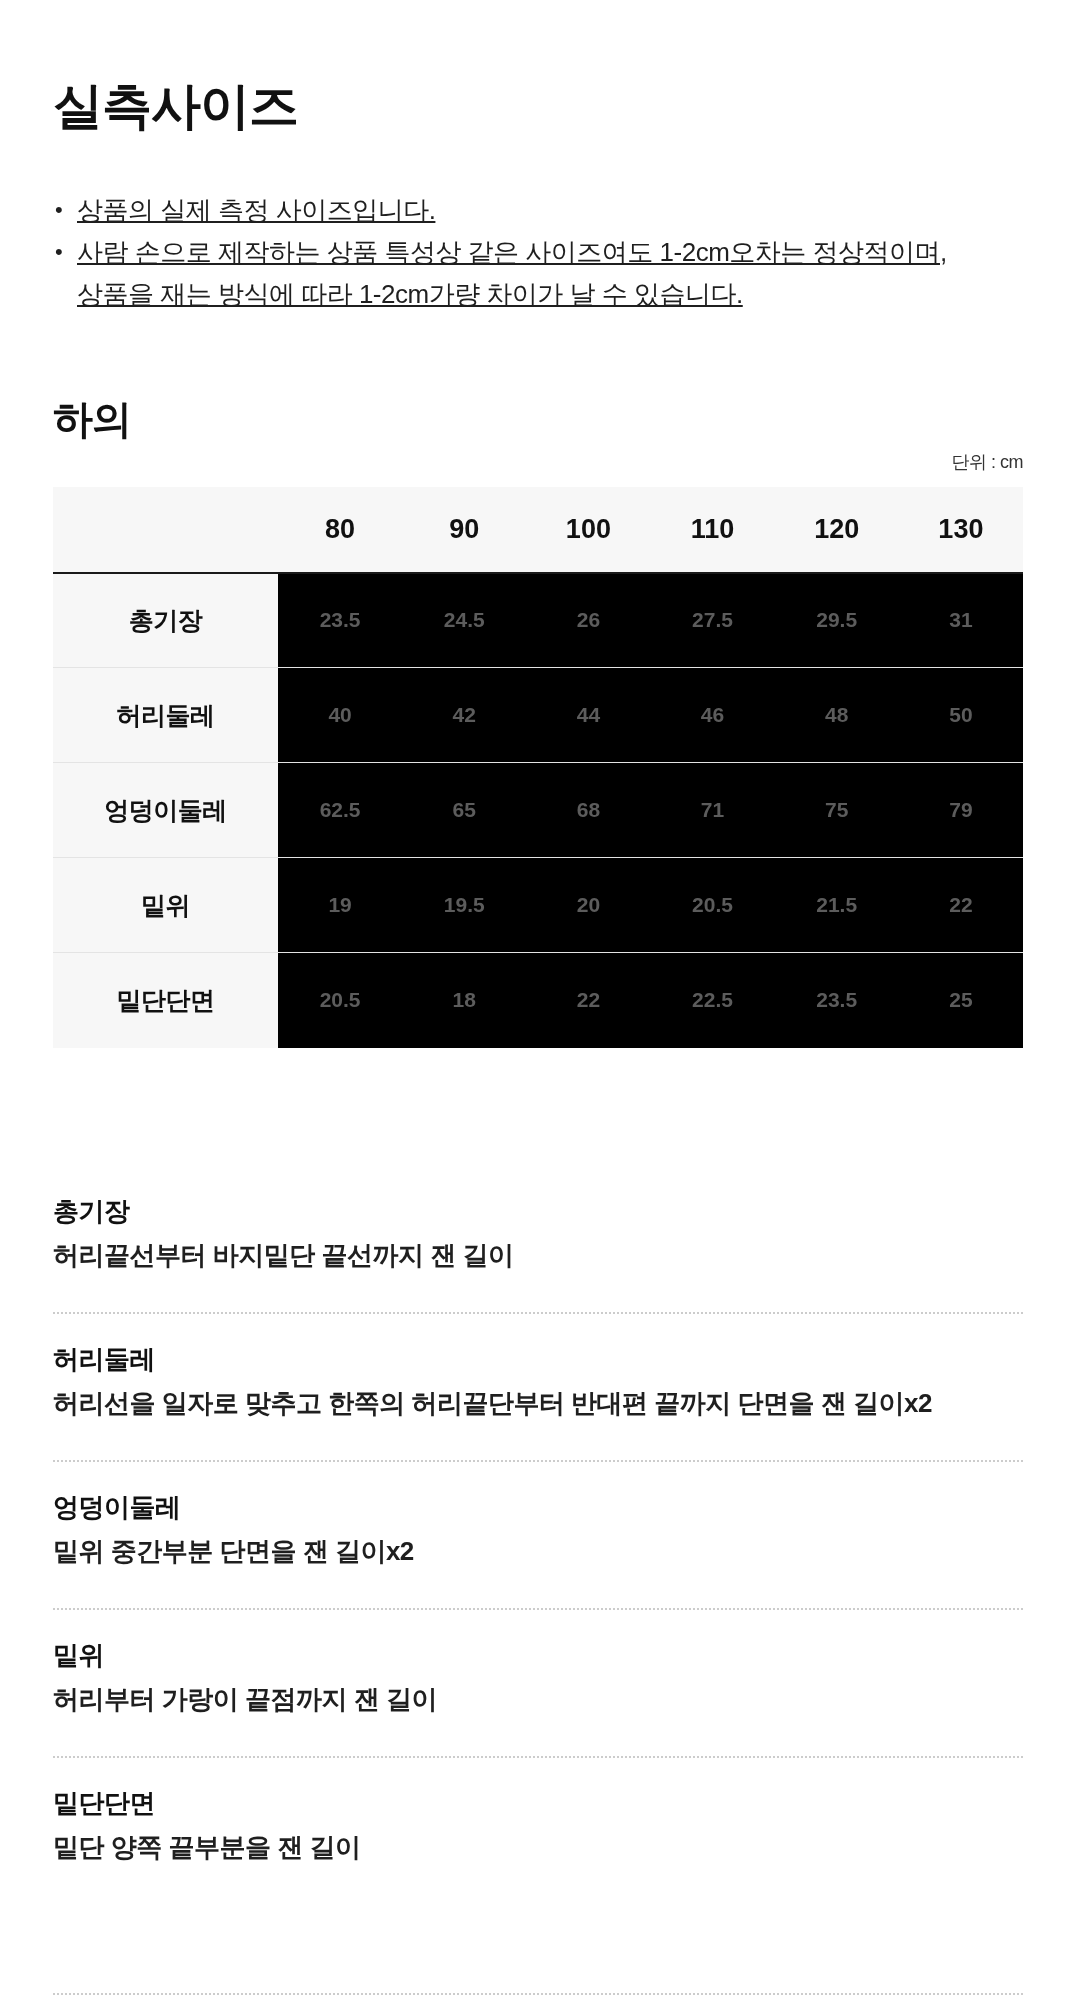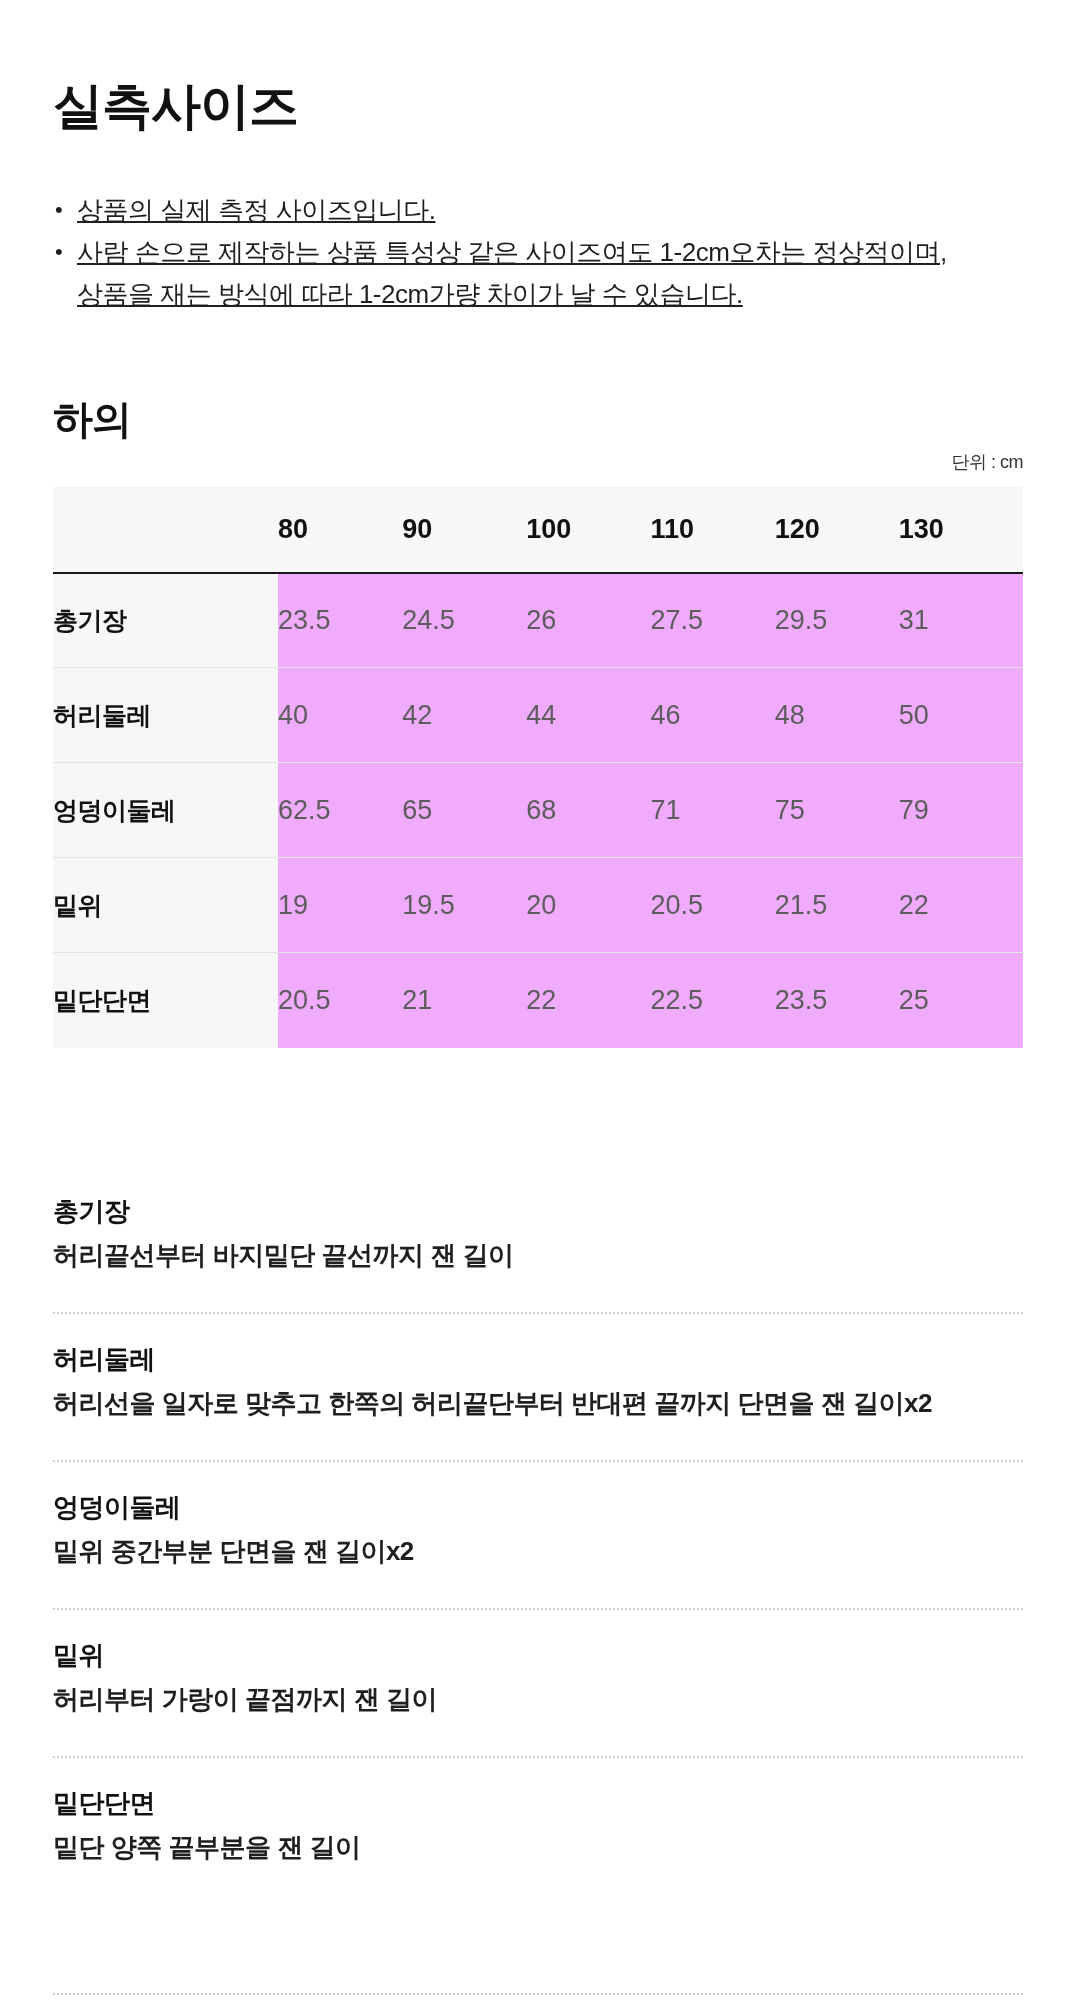--- a/index.html
+++ b/index.html
@@ -66,42 +66,42 @@
   table.size-table {
     margin-top: 12px;
     width: 970px;
     border-collapse: collapse;
     table-layout: fixed;
   }
   .size-table col.label-col { width: 225px; }
   .size-table thead tr { height: 86px; }
   .size-table tbody tr { height: 95px; }
   .size-table th, .size-table td {
-    text-align: left;
+    text-align: center;
     vertical-align: middle;
     padding: 0;
   }
   .size-table thead th {
     background: var(--table-header-bg, #f7f7f7);
     font-size: 27px;
     font-weight: 700;
     color: var(--primary-text, #111111);
     border-bottom: 2px solid var(--header-divider, #1a1a1a);
   }
   .size-table tbody th {
     background: var(--table-header-bg, #f7f7f7);
     font-size: 25px;
     font-weight: 700;
     color: var(--primary-text, #111111);
     letter-spacing: -0.5px;
   }
   .size-table tbody td {
-    background: #f0abfc;
-    font-size: 27px;
-    font-weight: 400;
+    background: #000000;
+    font-size: 21px;
+    font-weight: 700;
     color: var(--value-text, #5c5c5c);
   }
   .size-table tbody tr + tr th,
   .size-table tbody tr + tr td {
     border-top: 1px solid var(--row-divider, #e4e4e4);
   }
   .definitions {
     margin-top: 118px;
   }
   .def-block {
@@ -211,21 +211,21 @@
           <td>19</td>
           <td>19.5</td>
           <td>20</td>
           <td>20.5</td>
           <td>21.5</td>
           <td>22</td>
         </tr>
         <tr>
           <th scope="row">밑단단면</th>
           <td>20.5</td>
-          <td>21</td>
+          <td>18</td>
           <td>22</td>
           <td>22.5</td>
           <td>23.5</td>
           <td>25</td>
         </tr>
       </tbody>
   </table>
 
   <div class="definitions" id="definitions">
       <div class="def-block">

